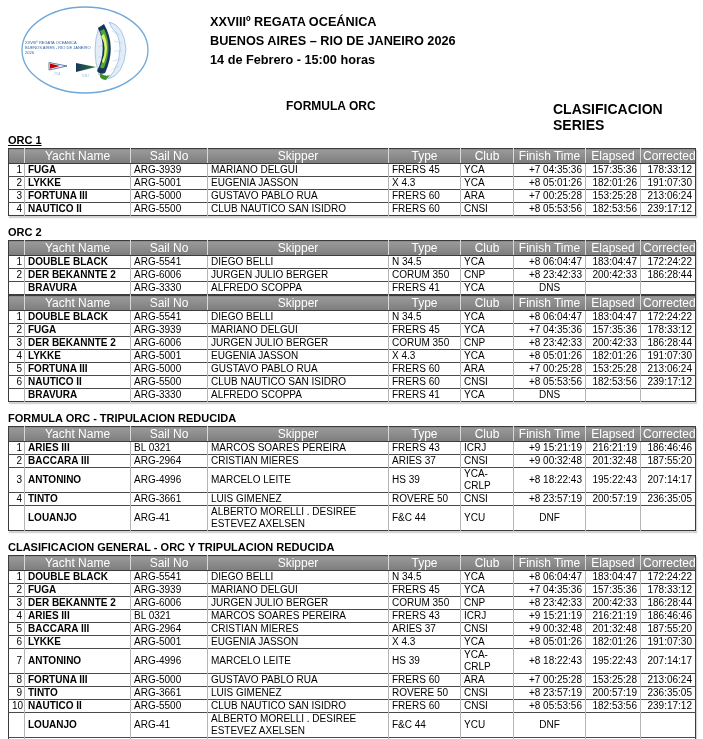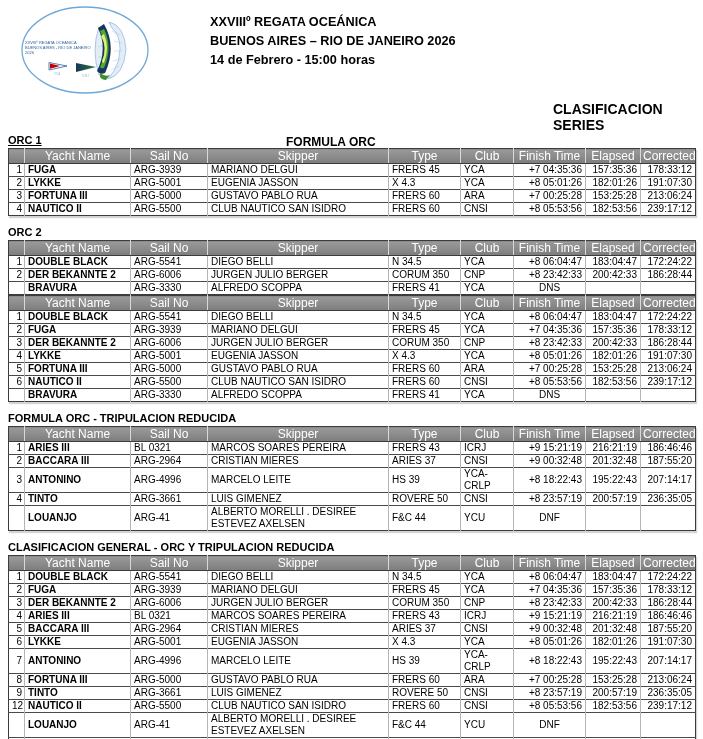--- a/index.html
+++ b/index.html
@@ -11,21 +11,21 @@
   }
   
   .header { position:relative; height:97px; }
   .logo { position:absolute; left:20px; top:5px; width:130px; height:90px; }
   .titles { position:absolute; left:210px; top:13px; }
   .titles div {
     font-size:12.7px; font-weight:bold; line-height:19px; white-space:nowrap;
   }
   
   .subheader { position:relative; height:21px; }
-  .formula { position:absolute; left:286px; top:2px; font-size:12px; font-weight:bold;margin-top:36px; }
+  .formula { position:absolute; left:286px; top:2px; font-size:12px; font-weight:bold; }
   .series  { position:absolute; left:553px; top:4px; font-size:14px; font-weight:bold; }
   
   .sections { margin-left:8px; width:687px; }
   section h2 {
     font-size:11px; font-weight:bold; margin:10px 0 2px 0; line-height:12px;
   }
   section:first-child h2 { margin-top:16px;text-decoration:underline; }
   table {
     border-collapse:collapse; table-layout:fixed; width:687px;
     border:1px solid #3c3c3c;
@@ -561,21 +561,21 @@
             <td class="yacht">TINTO</td>
             <td>ARG-3661</td>
             <td>LUIS GIMENEZ</td>
             <td>ROVERE 50</td>
             <td>CNSI</td>
             <td class="time">+8 23:57:19</td>
             <td class="time">200:57:19</td>
             <td class="time">236:35:05</td>
           </tr>
           <tr>
-            <td class="rank">12</td>
+            <td class="rank">10</td>
             <td class="yacht">NAUTICO II</td>
             <td>ARG-5500</td>
             <td>CLUB NAUTICO SAN ISIDRO</td>
             <td>FRERS 60</td>
             <td>CNSI</td>
             <td class="time">+8 05:53:56</td>
             <td class="time">182:53:56</td>
             <td class="time">239:17:12</td>
           </tr>
           <tr>

